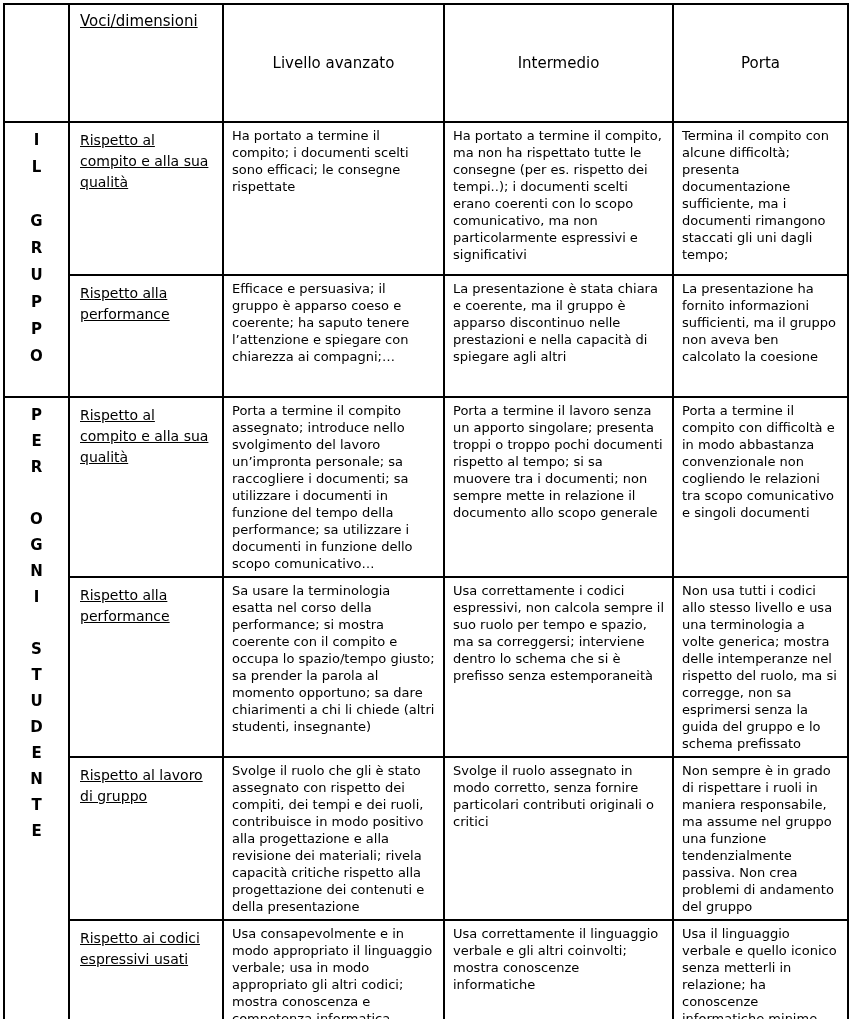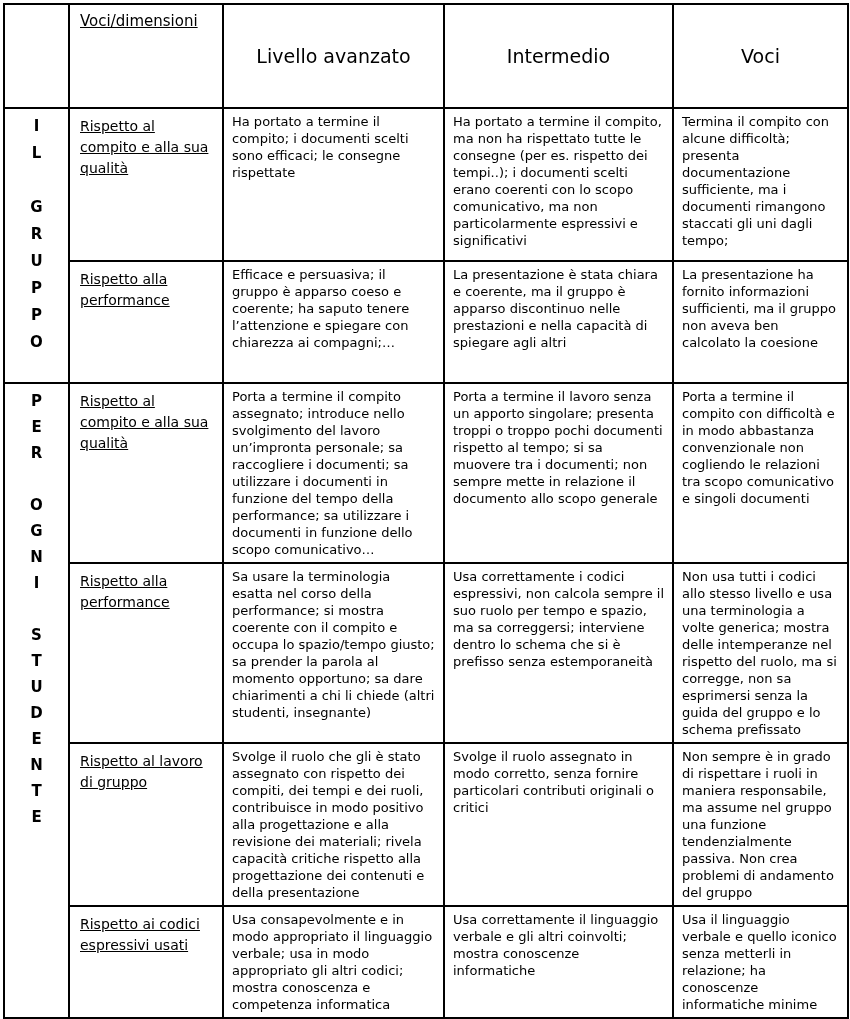--- a/index.html
+++ b/index.html
@@ -29,21 +29,21 @@
   td.voci-header {
     font-size: 15px;
     text-decoration: underline;
     padding-top: 5px;
     padding-left: 10px;
     line-height: 22px;
   }
   td.level-header {
     vertical-align: middle;
     text-align: center;
-    font-size: 19px;
+    font-size: 15px;
   }
   td.group-cell {
     text-align: center;
     font-weight: bold;
     font-size: 15px;
     line-height: 27px;
     white-space: pre-line;
     padding-top: 4px;
   }
   td.voce-cell {
@@ -65,26 +65,26 @@
 <table class="rubric">
   <colgroup>
     <col style="width:65px">
     <col style="width:154px">
     <col style="width:221px">
     <col style="width:229px">
     <col style="width:175px">
   </colgroup>
 
   <tbody>
-      <tr style="height:104px">
+      <tr style="height:118px">
     <td class="corner"></td>
     <td class="voci-header">Voci/dimensioni</td>
     <td class="level-header">Livello avanzato</td>
     <td class="level-header">Intermedio</td>
-    <td class="level-header">Voci</td>
+    <td class="level-header">Porta</td>
   </tr>
 
   <tr style="height:153px">
     <td class="group-cell" rowspan="2">I
 L
 
 G
 R
 U
 P

